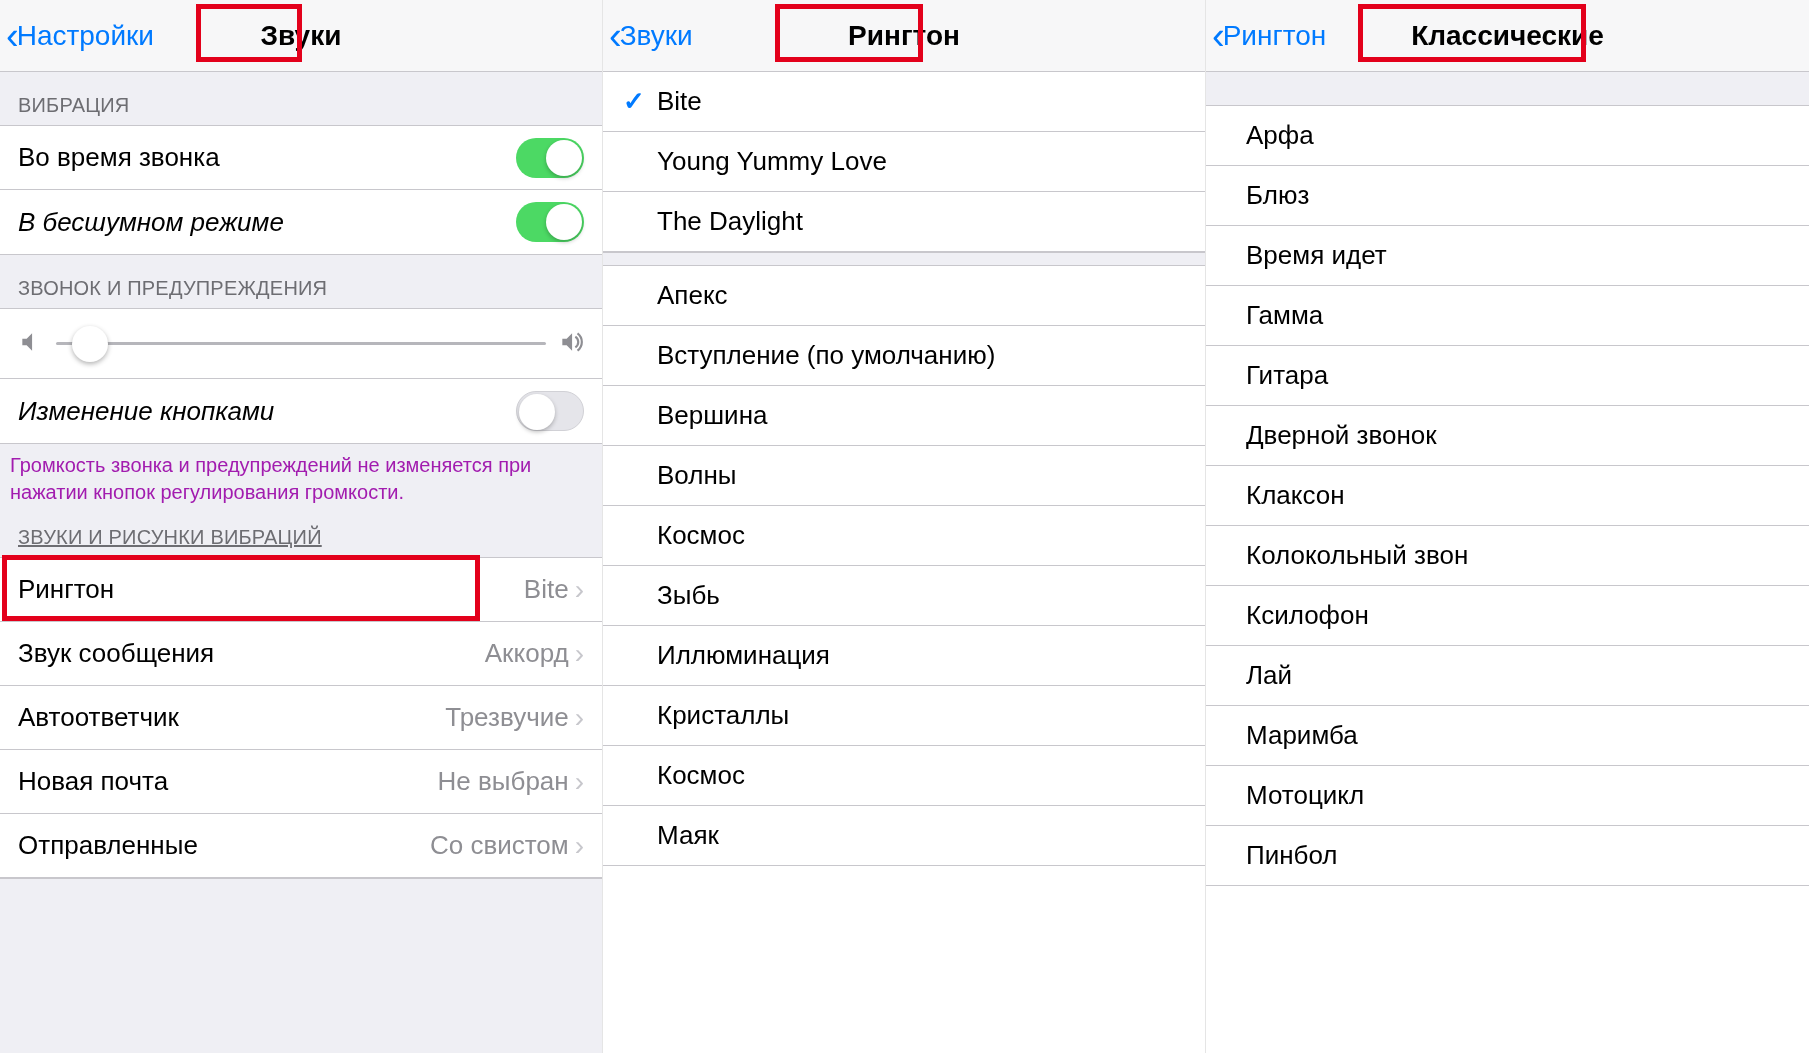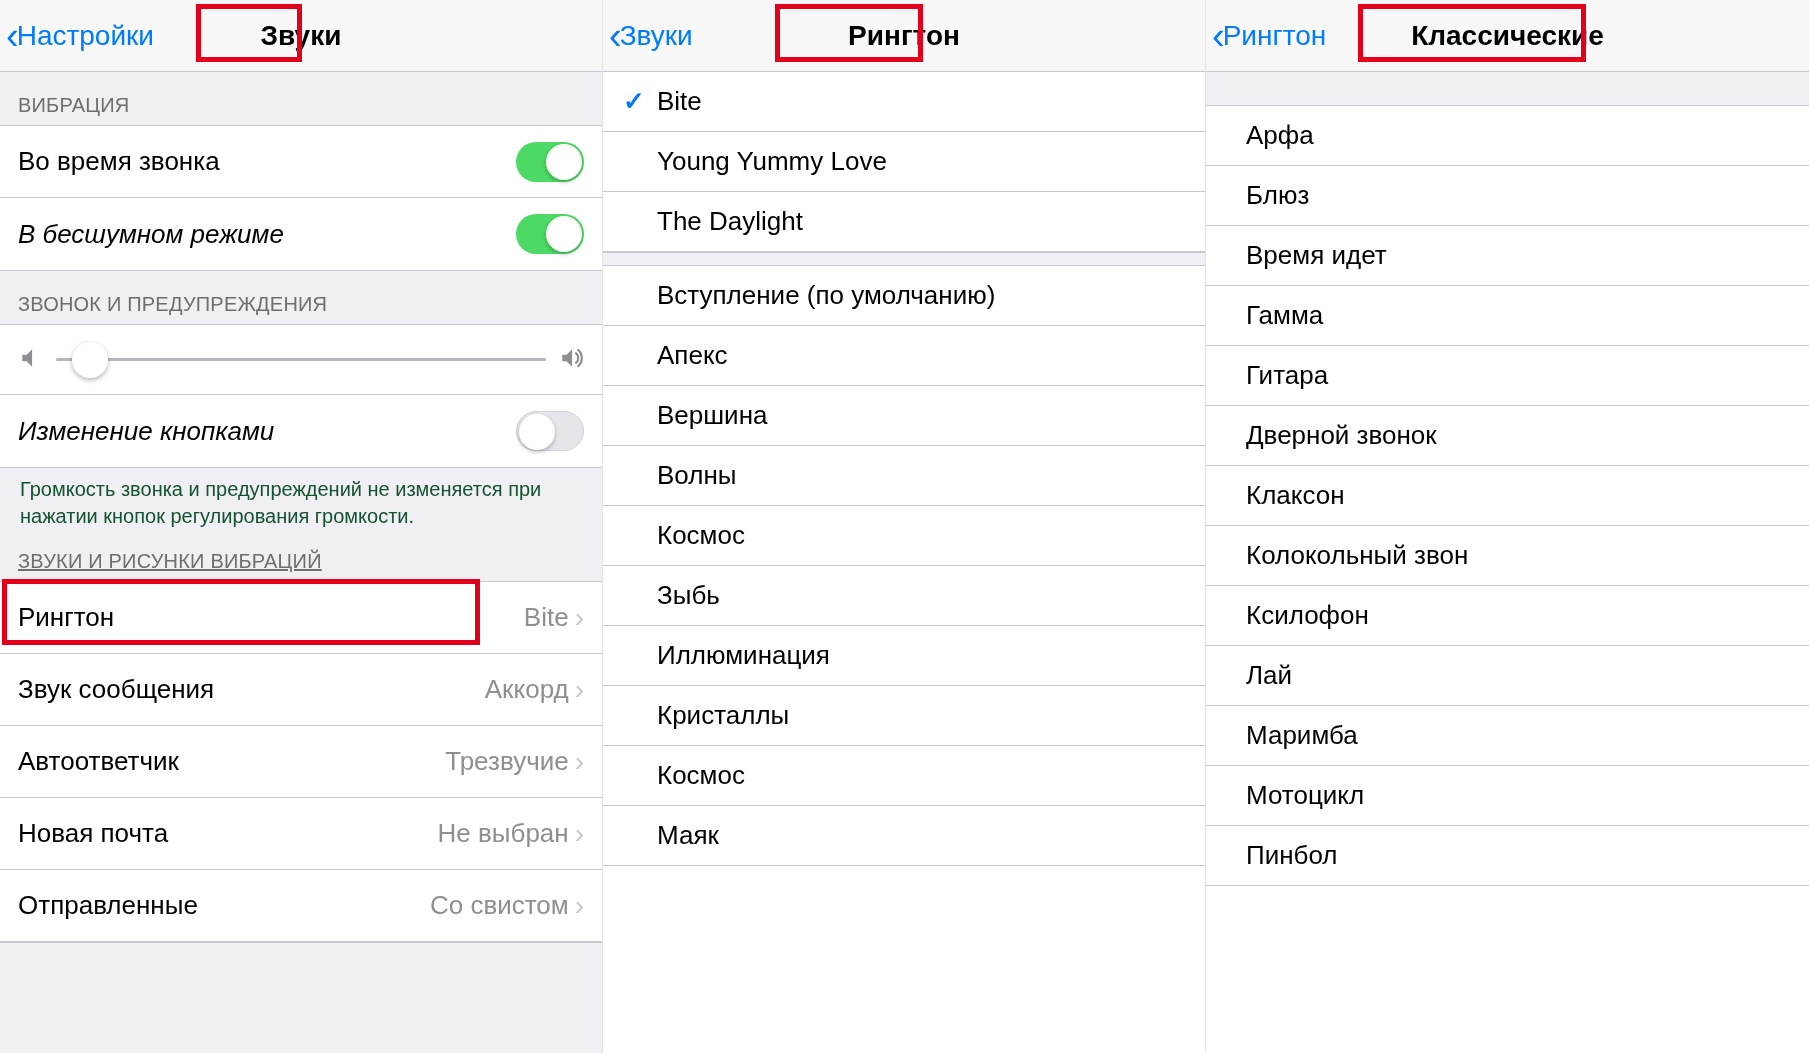--- a/index.html
+++ b/index.html
@@ -7,23 +7,23 @@
   .screens { display:flex; width:1809px; height:1053px; }
   .screen { width:603px; height:100%; border-right:1px solid #e5e5e5; background:#efeff4; overflow:hidden; position:relative; }
   .screen:last-child { border-right:none; }
   .navbar { height:72px; background:#f7f7f8; border-bottom:1px solid #c8c7cc; display:flex; align-items:center; justify-content:center; position:relative; }
   .back { position:absolute; left:6px; top:0; bottom:0; display:flex; align-items:center; color:#007aff; font-size:28px; cursor:pointer; }
   .back .chev { font-size:38px; line-height:1; margin-right:-2px; font-weight:300; }
   .title { font-size:28px; font-weight:600; color:#000; }
   .redbox-title { position:absolute; border:5px solid #e3001b; pointer-events:none; }
   
   .section-header { padding:22px 36px 8px 18px; font-size:20px; color:#6d6d72; letter-spacing:0.2px; text-transform:none; }
-  .section-footer { padding:8px 18px 14px 20px; font-size:20px; color:#14532d; line-height:1.35; }
+  .section-footer { padding:8px 18px 14px 10px; font-size:20px; color:#a21caf; line-height:1.35; }
   .group { background:#fff; border-top:1px solid #c8c7cc; border-bottom:1px solid #c8c7cc; }
-  .cell { display:flex; align-items:center; height:72px; padding:0 18px; border-bottom:1px solid #c8c7cc; background:#fff; position:relative; }
+  .cell { display:flex; align-items:center; height:64px; padding:0 18px; border-bottom:1px solid #c8c7cc; background:#fff; position:relative; }
   .cell:last-child { border-bottom:none;font-style:italic; }
   .cell .label { font-size:26px; color:#000; flex:1; }
   .cell .value { font-size:26px; color:#8e8e93; margin-right:6px; }
   .cell .disclosure { color:#c7c7cc; font-size:28px; line-height:1; }
   .cell.slider-cell { height:70px; }
   
   .switch { width:68px; height:40px; border-radius:20px; position:relative; }
   .switch.on { background:#4cd964; }
   .switch.off { background:#e5e5ea; border:1px solid #d1d1d6; }
   .switch .knob { position:absolute; top:2px; width:36px; height:36px; border-radius:50%; background:#fff; box-shadow:0 2px 4px rgba(0,0,0,.25); }
@@ -159,25 +159,25 @@
         </div>
         <div class="li">
           <div class="check"></div>
           <div class="text">The Daylight</div>
         </div>
       </div>
     <div class="list-separator"></div>
     <div class="list" id="s2builtin">
         <div class="li">
           <div class="check"></div>
+          <div class="text">Апекс</div>
+        </div>
+        <div class="li">
+          <div class="check"></div>
           <div class="text">Вступление (по умолчанию)</div>
-        </div>
-        <div class="li">
-          <div class="check"></div>
-          <div class="text">Апекс</div>
         </div>
         <div class="li">
           <div class="check"></div>
           <div class="text">Вершина</div>
         </div>
         <div class="li">
           <div class="check"></div>
           <div class="text">Волны</div>
         </div>
         <div class="li">

